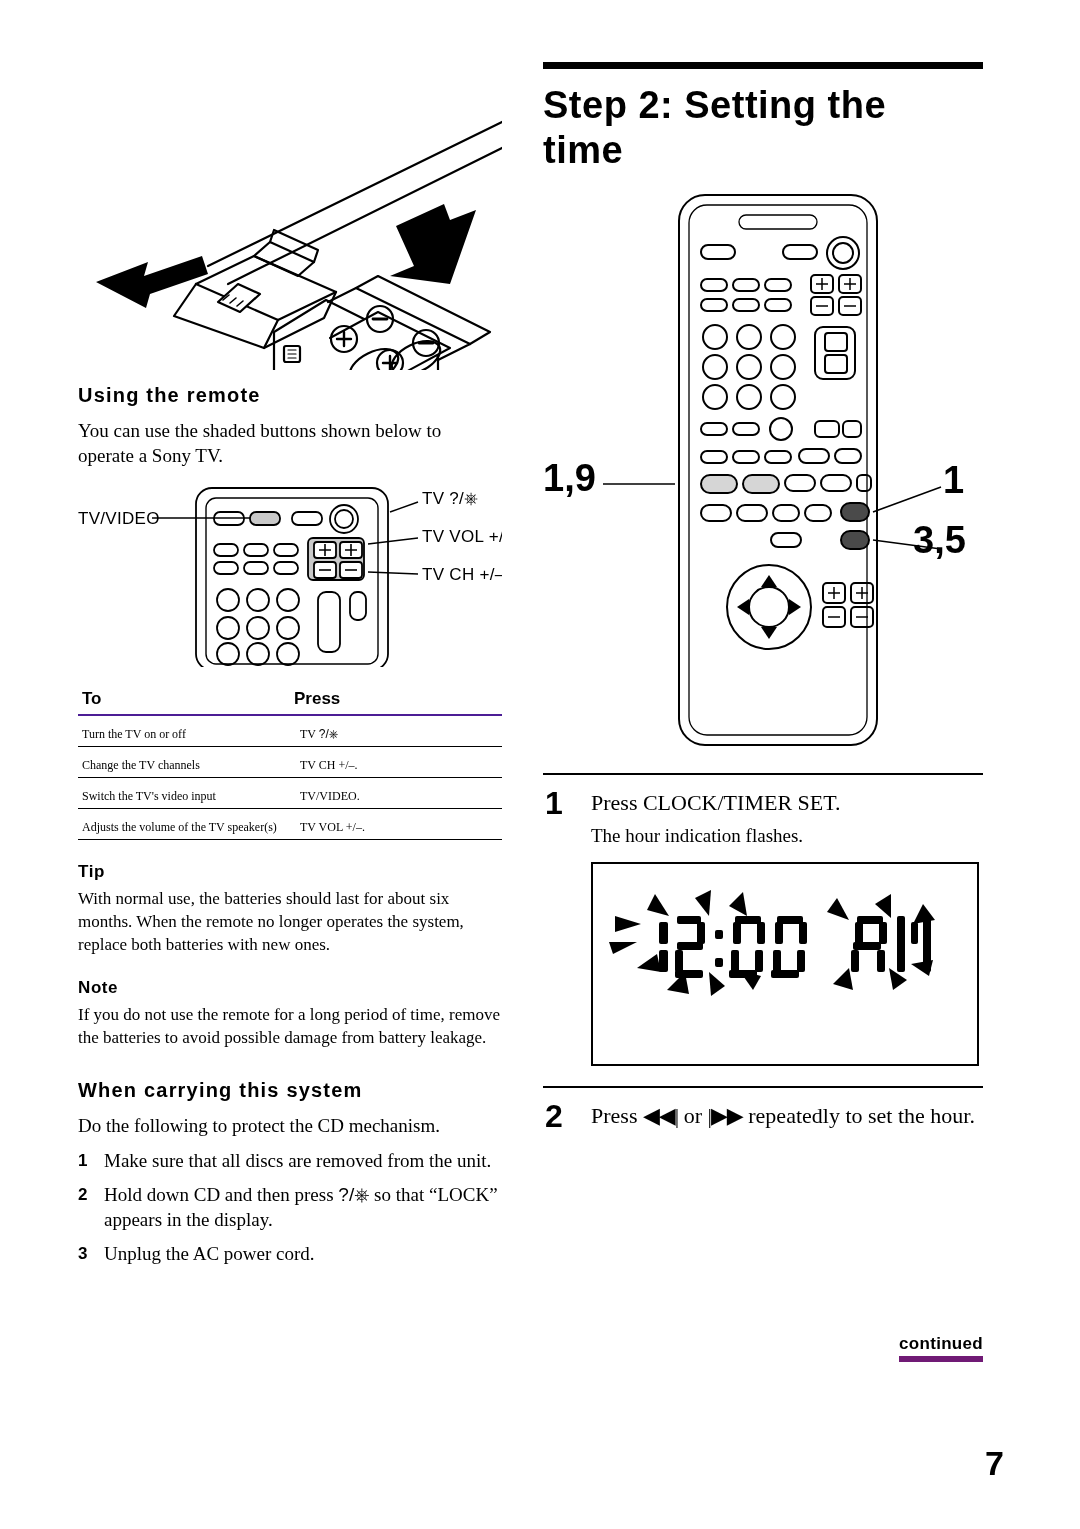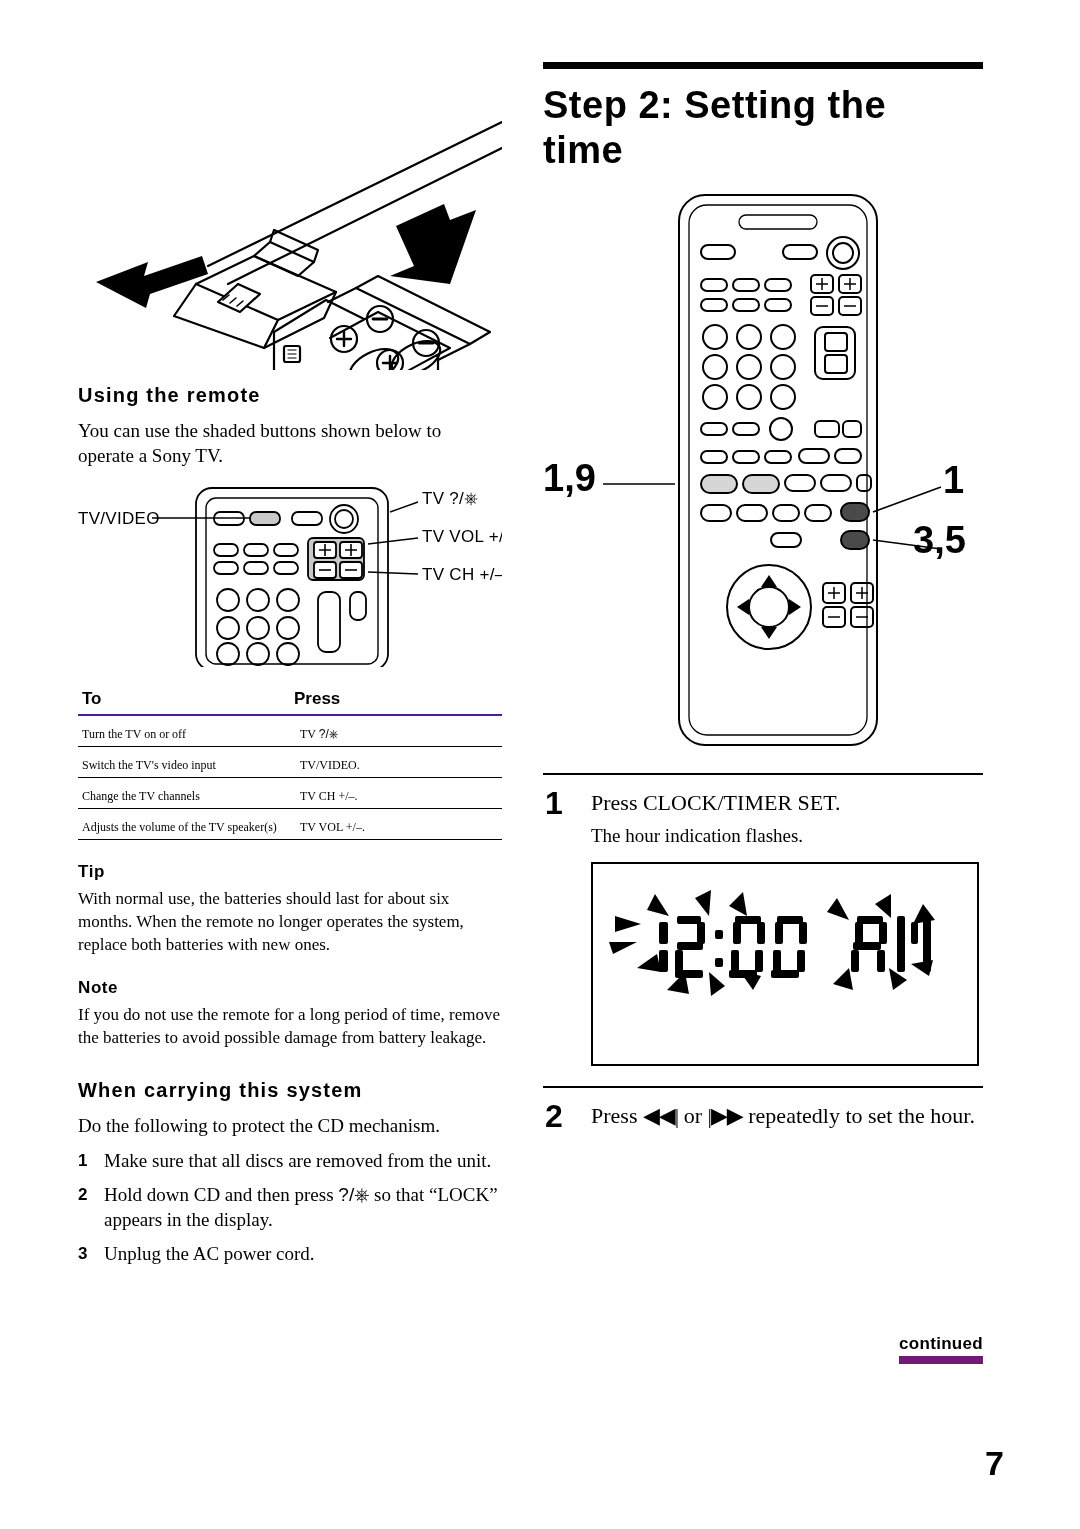--- a/index.html
+++ b/index.html
@@ -207,21 +207,21 @@
   }
 
   #continued {
     position: absolute;
     right: 0;
     top: 1272px;
     font-family: "Liberation Sans", sans-serif;
     font-weight: bold;
     font-size: 17px;
     letter-spacing: .3px;
-    border-bottom: 8px solid #701a75;
+    border-bottom: 6px solid #701a75;
     padding-bottom: 2px;
   }
   #page-number {
     position: absolute;
     right: 76px;
     bottom: 46px;
     font-family: "Liberation Sans", sans-serif;
     font-weight: bold;
     font-size: 34px;
   }
@@ -355,26 +355,26 @@
           <th>To</th>
           <th>Press</th>
         </tr>
       </thead>
       <tbody>
         <tr>
           <td>Turn the TV on or off</td>
           <td class="col2">TV <span style="font-family:'Liberation Sans',sans-serif">?/⎈</span></td>
         </tr>
         <tr>
+          <td>Change the TV channels</td>
+          <td class="col2">TV CH +/–.</td>
+        </tr>
+        <tr>
           <td>Switch the TV's video input</td>
           <td class="col2">TV/VIDEO.</td>
-        </tr>
-        <tr>
-          <td>Change the TV channels</td>
-          <td class="col2">TV CH +/–.</td>
         </tr>
         <tr>
           <td>Adjusts the volume of the TV speaker(s)</td>
           <td class="col2">TV VOL +/–.</td>
         </tr>
       </tbody>
     </table>
 
     <div class="tip-head">Tip</div>
     <div class="tip-body">With normal use, the batteries should last for about six months.  When the remote no longer operates the system, replace both batteries with new ones.</div>

